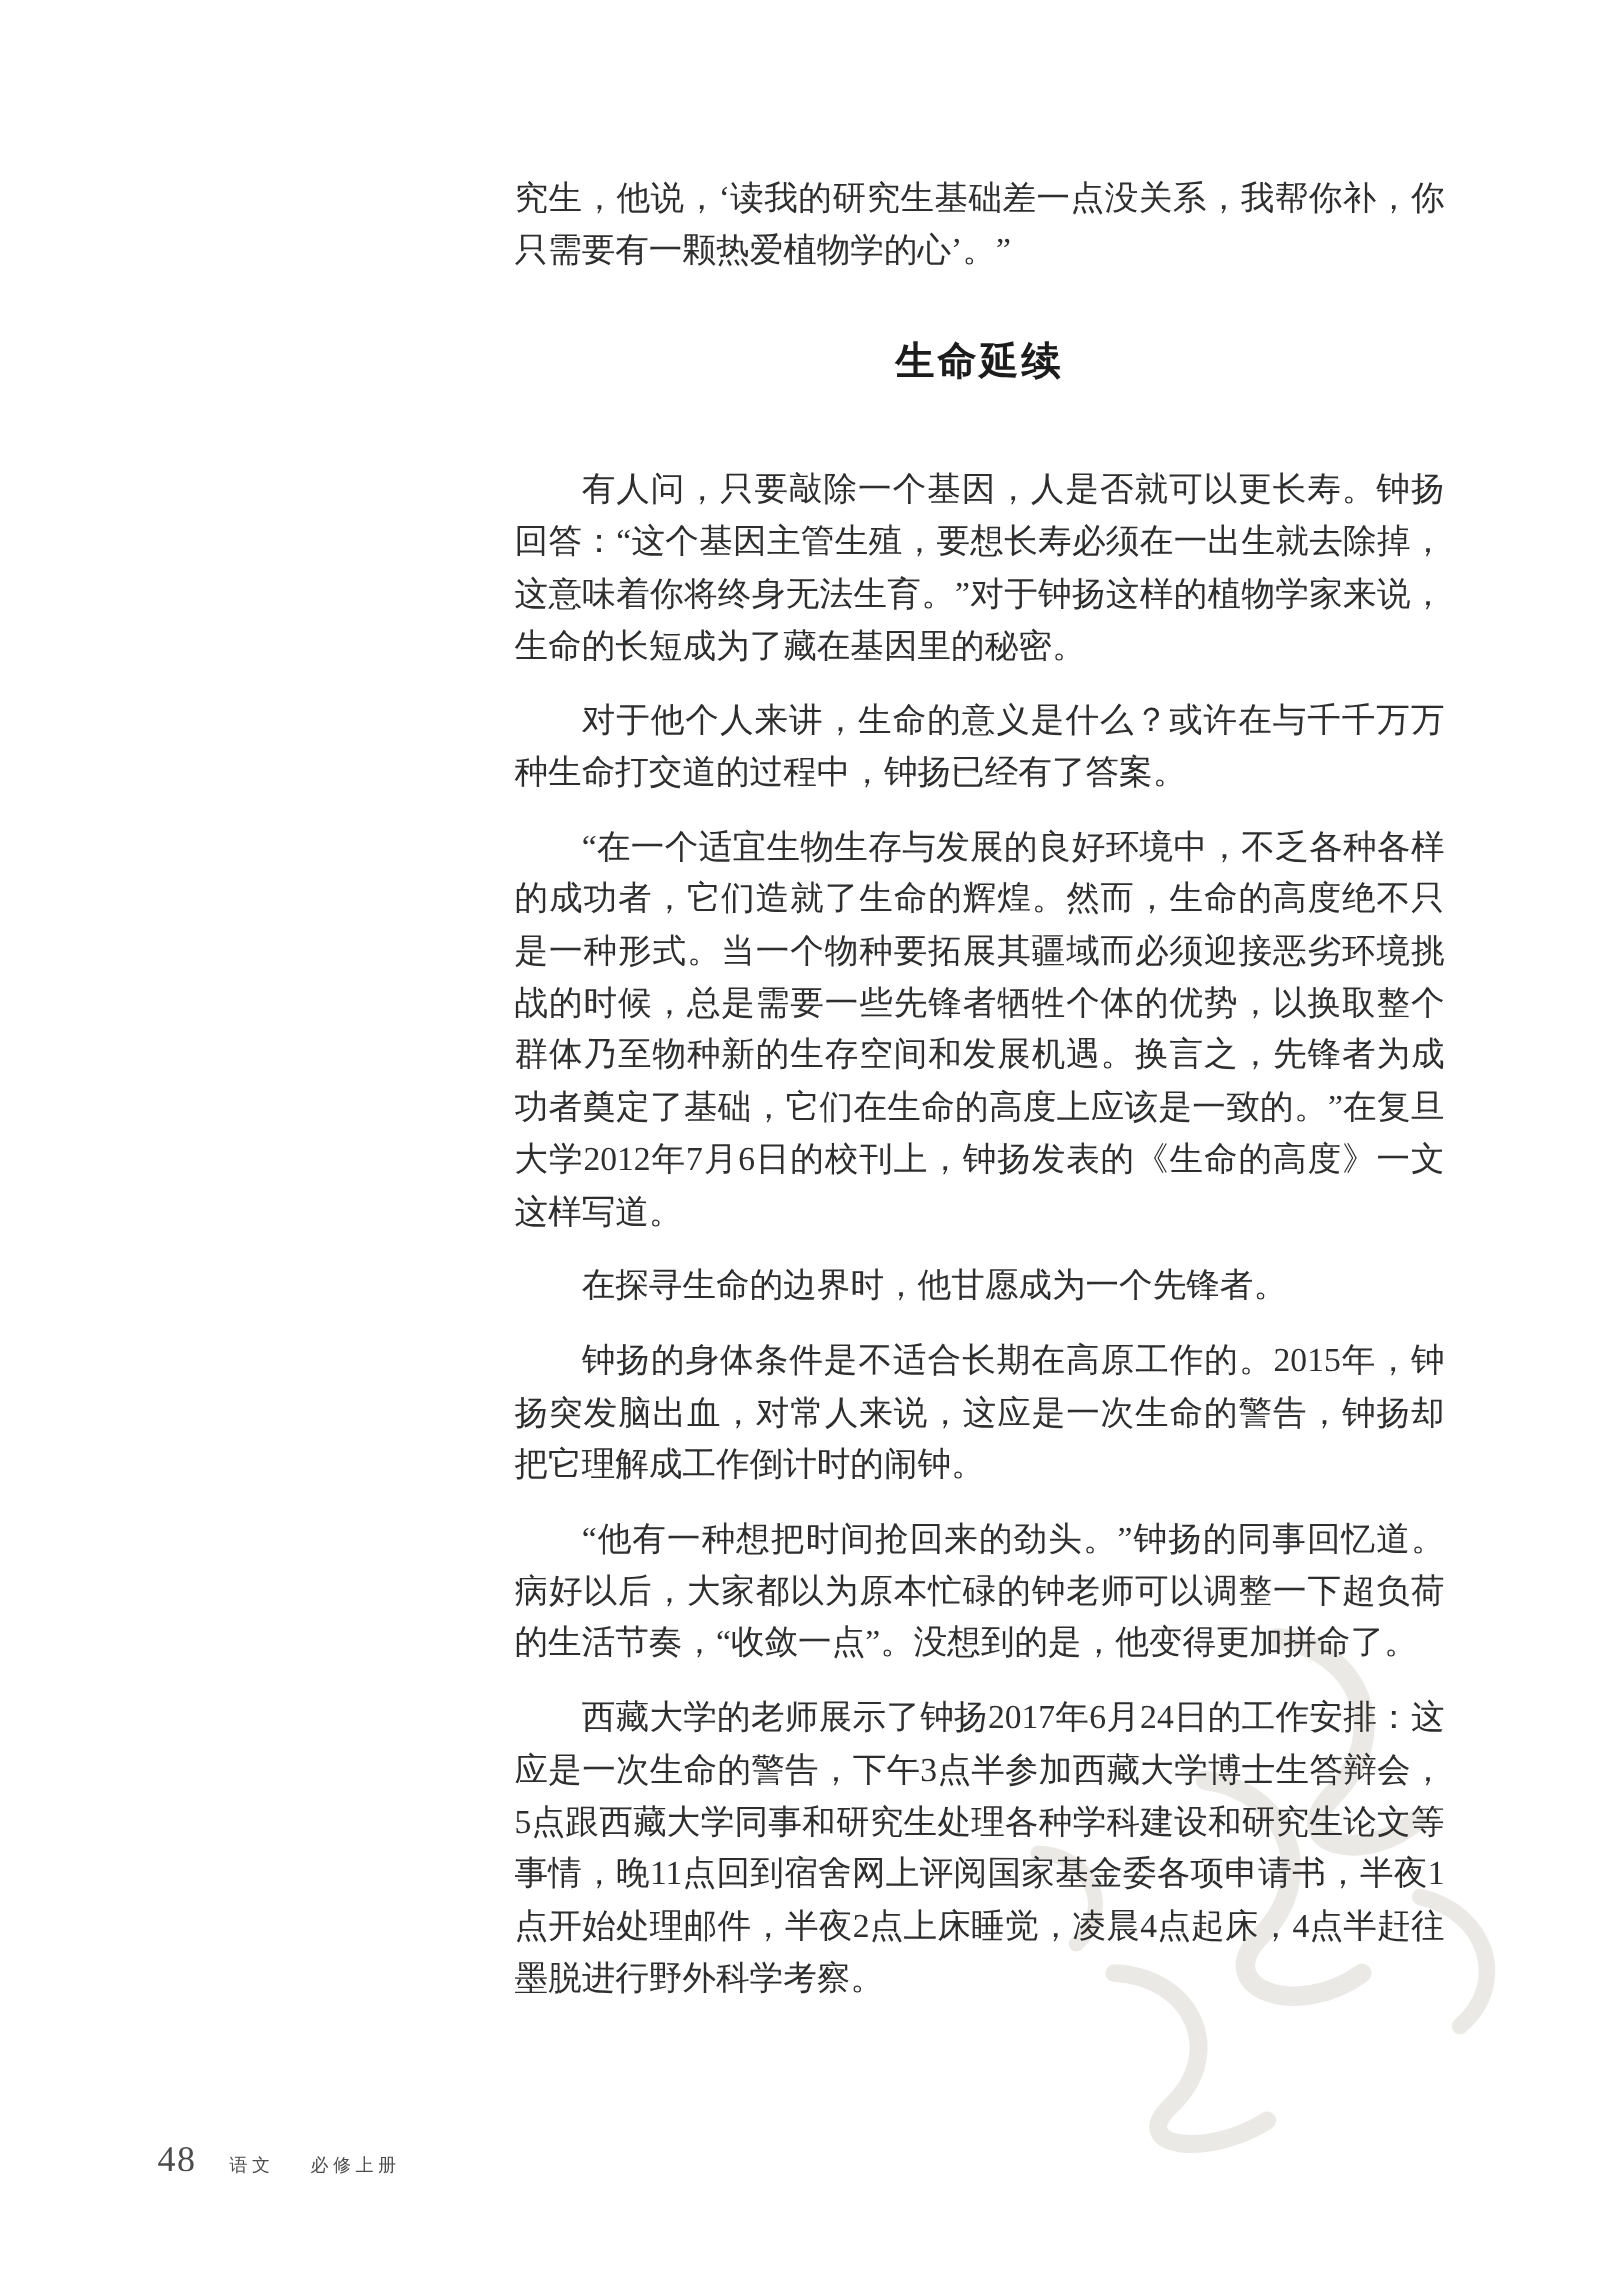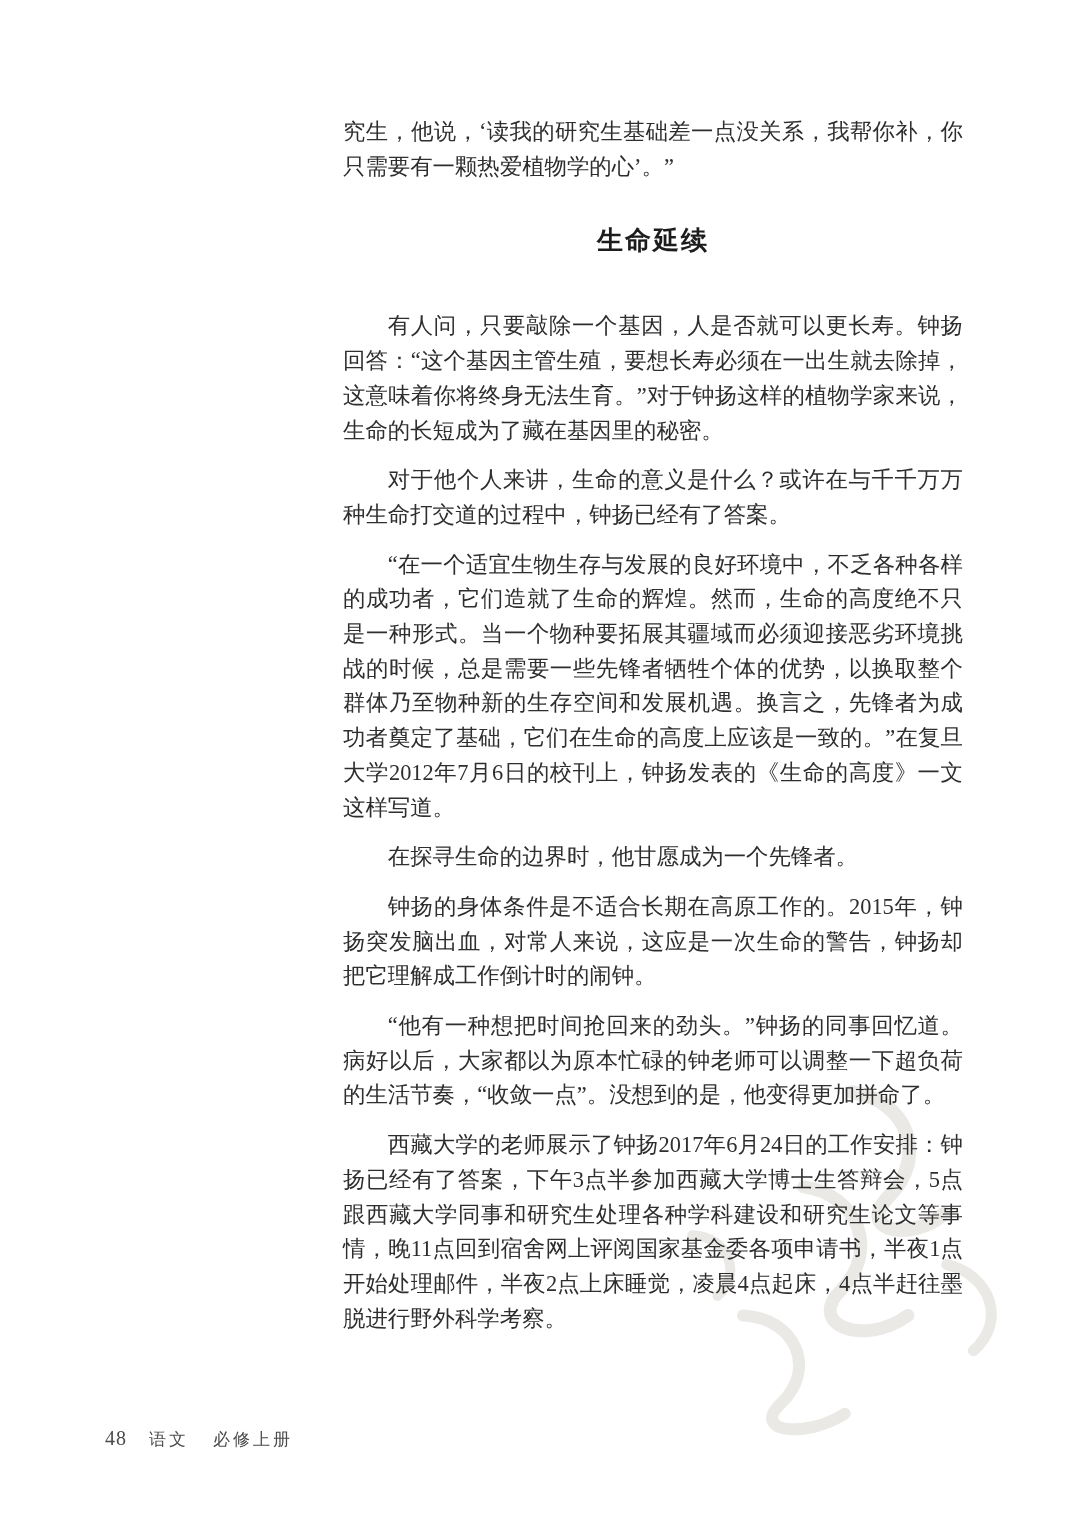--- a/index.html
+++ b/index.html
@@ -55,25 +55,25 @@
   .article, .footer { z-index: 1; }
   .footer {
     position: absolute;
     left: 105px;
     top: 1427px;
     display: flex;
     align-items: baseline;
     color: #4b4b4b;
   }
   .footer .page-num {
-    font-size: 20px;
+    font-size: 24px;
     letter-spacing: 1px;
   }
   .footer .label {
-    font-size: 17px;
+    font-size: 12px;
     letter-spacing: 3px;
   }
   .footer .gap1 { width: 22px; }
   .footer .gap2 { width: 24px; }
 </style>
 </head>
 <body>
 
 <div class="page">
 
@@ -92,21 +92,21 @@
         <p class="para no-indent">究生，他说，‘读我的研究生基础差一点没关系，我帮你补，你只需要有一颗热爱植物学的心’。”</p>
       </div>
     <h2 class="heading">生命延续</h2>
     <div id="paras-after">
         <p class="para">有人问，只要敲除一个基因，人是否就可以更长寿。钟扬回答：“这个基因主管生殖，要想长寿必须在一出生就去除掉，这意味着你将终身无法生育。”对于钟扬这样的植物学家来说，生命的长短成为了藏在基因里的秘密。</p>
         <p class="para">对于他个人来讲，生命的意义是什么？或许在与千千万万种生命打交道的过程中，钟扬已经有了答案。</p>
         <p class="para">“在一个适宜生物生存与发展的良好环境中，不乏各种各样的成功者，它们造就了生命的辉煌。然而，生命的高度绝不只是一种形式。当一个物种要拓展其疆域而必须迎接恶劣环境挑战的时候，总是需要一些先锋者牺牲个体的优势，以换取整个群体乃至物种新的生存空间和发展机遇。换言之，先锋者为成功者奠定了基础，它们在生命的高度上应该是一致的。”在复旦大学2012年7月6日的校刊上，钟扬发表的《生命的高度》一文这样写道。</p>
         <p class="para">在探寻生命的边界时，他甘愿成为一个先锋者。</p>
         <p class="para">钟扬的身体条件是不适合长期在高原工作的。2015年，钟扬突发脑出血，对常人来说，这应是一次生命的警告，钟扬却把它理解成工作倒计时的闹钟。</p>
         <p class="para">“他有一种想把时间抢回来的劲头。”钟扬的同事回忆道。病好以后，大家都以为原本忙碌的钟老师可以调整一下超负荷的生活节奏，“收敛一点”。没想到的是，他变得更加拼命了。</p>
-        <p class="para">西藏大学的老师展示了钟扬2017年6月24日的工作安排：钟扬已经有了答案，下午3点半参加西藏大学博士生答辩会，5点跟西藏大学同事和研究生处理各种学科建设和研究生论文等事情，晚11点回到宿舍网上评阅国家基金委各项申请书，半夜1点开始处理邮件，半夜2点上床睡觉，凌晨4点起床，4点半赶往墨脱进行野外科学考察。</p>
+        <p class="para">西藏大学的老师展示了钟扬2017年6月24日的工作安排：这应是一次生命的警告，下午3点半参加西藏大学博士生答辩会，5点跟西藏大学同事和研究生处理各种学科建设和研究生论文等事情，晚11点回到宿舍网上评阅国家基金委各项申请书，半夜1点开始处理邮件，半夜2点上床睡觉，凌晨4点起床，4点半赶往墨脱进行野外科学考察。</p>
       </div>
   </div>
 
   <div class="footer">
     <span class="page-num">48</span>
     <span class="gap1"></span>
     <span class="label">语文</span>
     <span class="gap2"></span>
     <span class="label">必修上册</span>
   </div>

